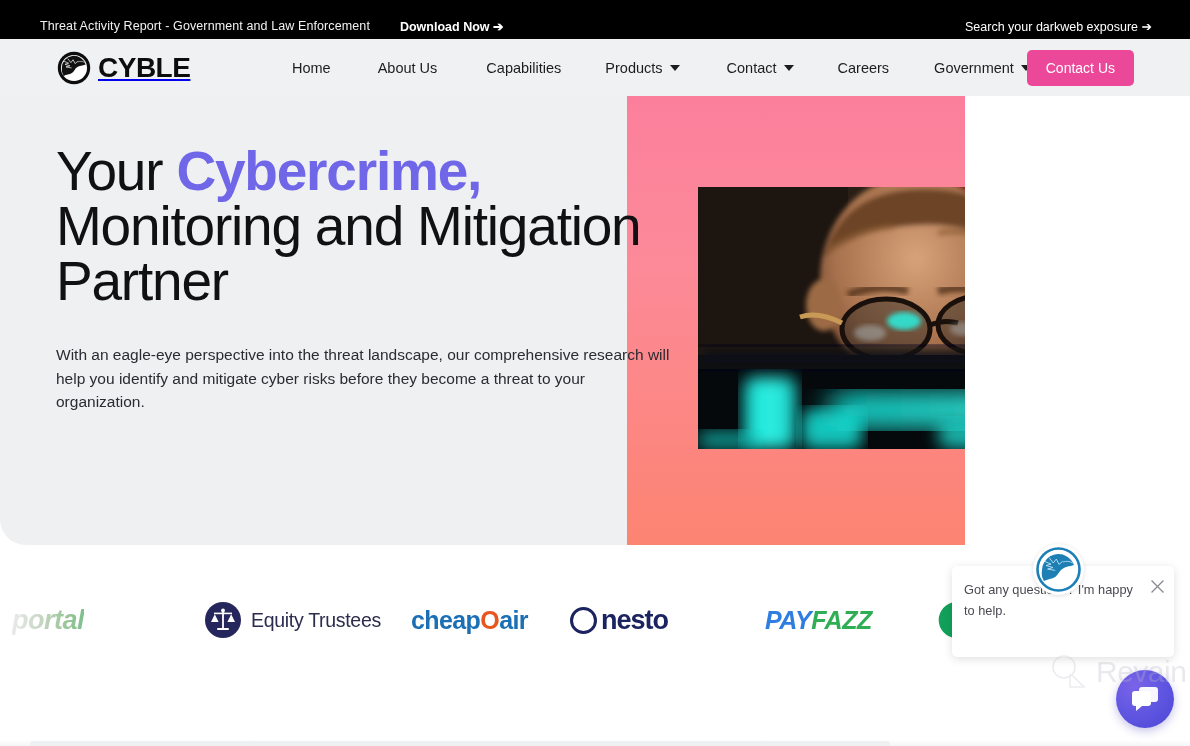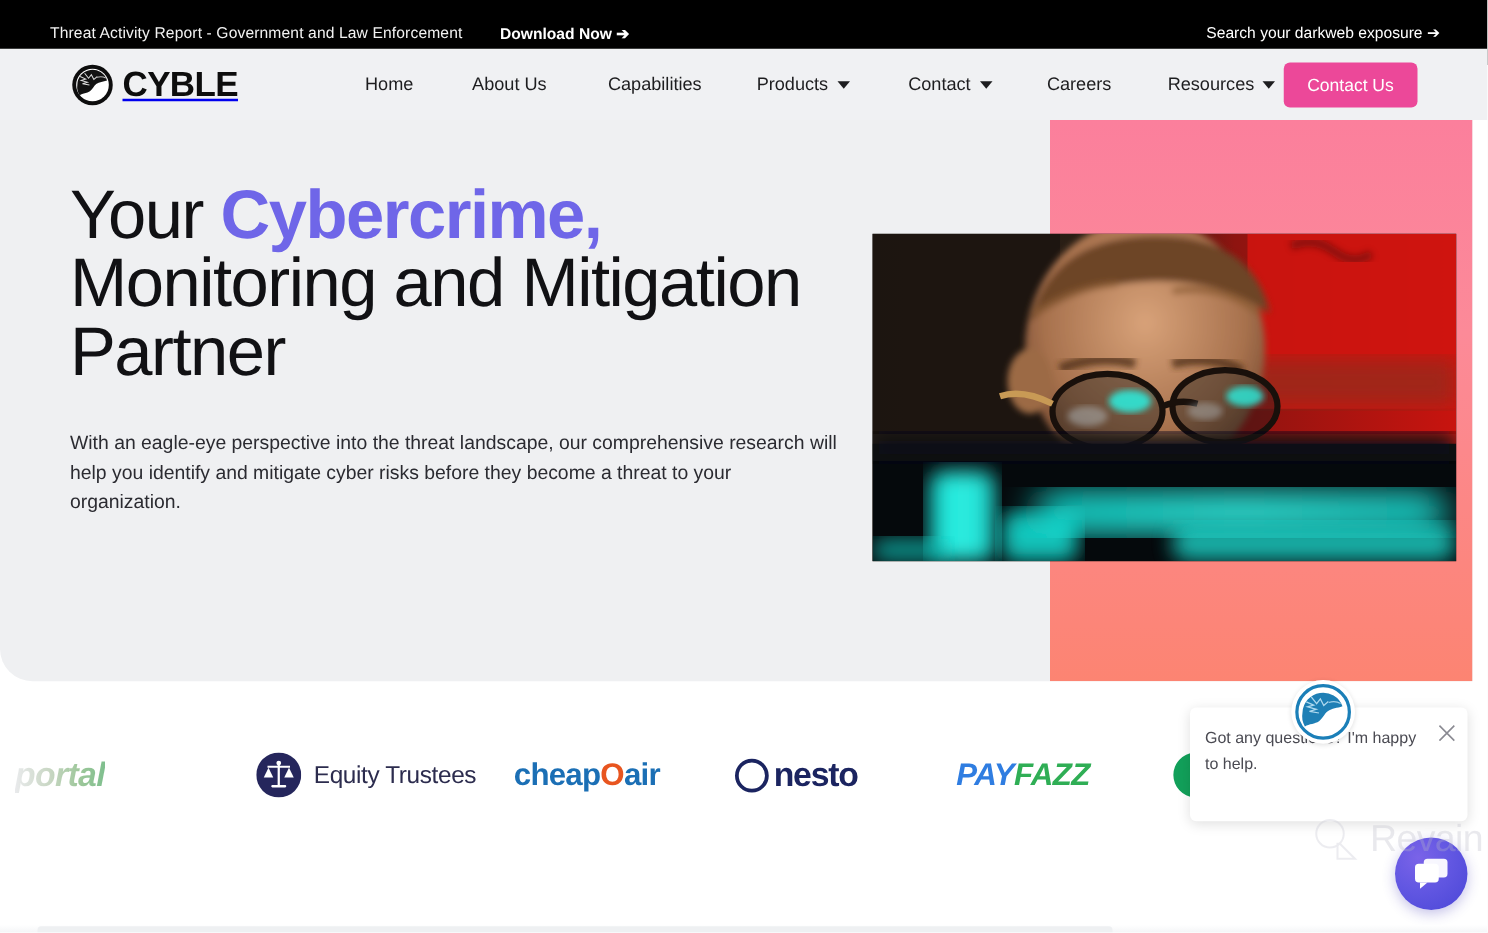--- a/index.html
+++ b/index.html
@@ -48,21 +48,21 @@
   .contact-btn {
     position: absolute; right: 56px; top: 11px;
     background: #ec4899; color: #ffffff;
     font-size: 14px; border: none; border-radius: 5px;
     padding: 10px 19px; cursor: pointer; white-space: nowrap;
     font-family: "Liberation Sans", sans-serif;
   }
 
   
   .hero {
-    position: absolute; left: 0; top: 96px; width: 1178px; height: 449px;
+    position: absolute; left: 0; top: 96px; width: 965px; height: 449px;
     background: #eff0f2;
     border-bottom-left-radius: 26px;
     overflow: hidden;
     padding-left: 28px;
   }
   .hero-pink {
     position: absolute; right: 0; top: 0; width: 338px; height: 449px;
     background: linear-gradient(180deg, #fb7f9c 0%, #fc8a98 38%, #fc8472 100%);
   }
   .hero-copy { position: absolute; left: 56px; top: 48px; width: 640px; }
@@ -111,21 +111,21 @@
     font-size: 27px; font-style: italic; font-weight: bold;
     background: linear-gradient(90deg, #e9eaec 0%, #c9d7c4 38%, #9dc79a 72%, #7fbf8e 100%);
     -webkit-background-clip: text; background-clip: text; color: transparent;
     letter-spacing: -0.5px; margin-left: -46px;
   }
   .l-equity { left: 205px; gap: 10px; }
   .equity-word { font-size: 19.5px; color: #2c2c4e; letter-spacing: -0.3px; }
   .l-cheap { left: 411px; }
   .cheap-word { font-size: 25px; font-weight: bold; color: #1b6fb5; letter-spacing: -0.6px; }
   .cheap-o { color: #e8551f; }
-  .l-nesto { left: 588px; gap: 4px; }
+  .l-nesto { left: 570px; gap: 4px; }
   .nesto-ring { width: 27px; height: 27px; border: 3.5px solid #1b2460; border-radius: 50%; }
   .nesto-word { font-size: 27px; font-weight: bold; color: #1b2460; letter-spacing: -1px; }
   .l-payfazz { left: 765px; }
   .pay-word { font-size: 25px; font-style: italic; font-weight: bold; color: #2f7de1; letter-spacing: -0.5px; }
   .fazz-word { font-size: 25px; font-style: italic; font-weight: bold; color: #2fae55; letter-spacing: -0.5px; }
   .l-last { left: 930px; }
 
   
   .chat-pop {
     position: absolute; left: 952px; top: 566px; width: 222px; height: 91px;
@@ -215,21 +215,21 @@
         <i class="caret"></i>
       </a>
       <a class="nav-item nav-gap-5" href="#">
         <span>Contact</span>
         <i class="caret"></i>
       </a>
       <a class="nav-item nav-gap-6" href="#">
         <span>Careers</span>
       </a>
       <a class="nav-item" href="#">
-        <span>Resources</span>
+        <span>Government</span>
         <i class="caret"></i>
       </a>
     </div>
 
     <button class="contact-btn">Contact Us</button>
   </div>
 
   <div class="hero">
 
     <div class="hero-pink"></div>

